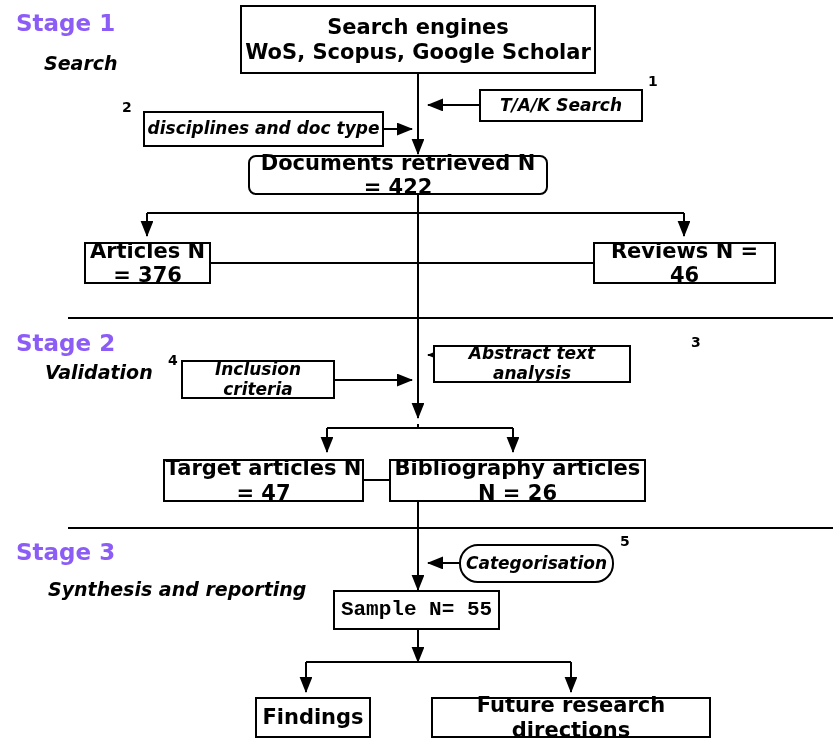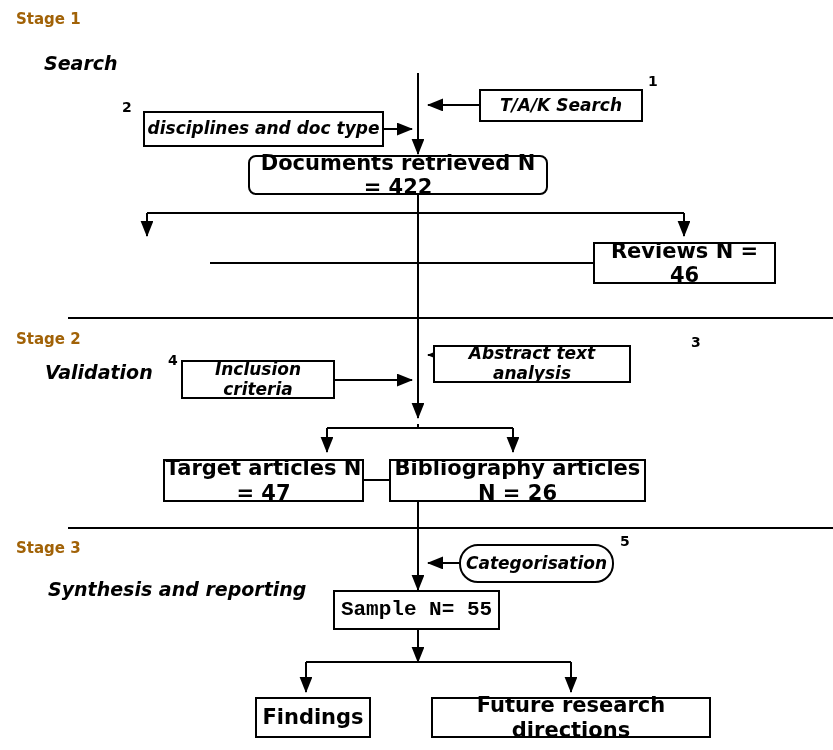--- a/index.html
+++ b/index.html
@@ -42,22 +42,22 @@
   }
   .box.note {
     font-style: italic;
     font-weight: bold;
     font-size: 17px;
     border-width: 2px;
   }
   .stage-title {
     position: absolute;
     font-weight: bold;
-    font-size: 15px;
-    color: #a16207;
+    font-size: 23px;
+    color: #8b5cf6;
     white-space: nowrap;
     z-index: 3;
   }
   .stage-sub {
     position: absolute;
     font-style: italic;
     font-weight: bold;
     font-size: 19px;
     color: #000000;
     white-space: nowrap;
@@ -138,27 +138,34 @@
 
   <div class="stage-title" style="left:16px; top:539px;">Stage 3</div>
   <div class="stage-sub" style="left:48px; top:578px;">Synthesis and reporting</div>
 
   <div class="num-label" style="left:648px; top:73px;">1</div>
   <div class="num-label" style="left:122px; top:99px;">2</div>
   <div class="num-label" style="left:691px; top:334px;">3</div>
   <div class="num-label" style="left:168px; top:352px;">4</div>
   <div class="num-label" style="left:620px; top:533px;">5</div>
 
+  <div class="box main" style="left:240px; top:5px; width:356px; height:69px;">
+    <div>
+      <span class="two-line">Search engines</span>
+      <span class="two-line">WoS, Scopus, Google Scholar</span>
+    </div>
+  </div>
 
   <div class="box note" style="left:479px; top:89px; width:164px; height:33px;">T/A/K Search</div>
 
   <div class="box note" style="left:143px; top:111px; width:241px; height:36px;">disciplines and doc type</div>
 
   <div class="box main" style="left:248px; top:155px; width:300px; height:40px;border-radius:8px;">Documents retrieved N = 422</div>
 
+  <div class="box main" style="left:84px; top:242px; width:127px; height:42px;">Articles N = 376</div>
 
   <div class="box main" style="left:593px; top:242px; width:183px; height:42px;">Reviews N = 46</div>
 
   <div class="box note" style="left:433px; top:345px; width:198px; height:38px;">Abstract text analysis</div>
 
   <div class="box note" style="left:181px; top:360px; width:154px; height:39px;">Inclusion criteria</div>
 
   <div class="box main" style="left:163px; top:459px; width:201px; height:43px;">Target articles N = 47</div>
 
   <div class="box main" style="left:389px; top:459px; width:257px; height:43px;">Bibliography articles N = 26</div>

